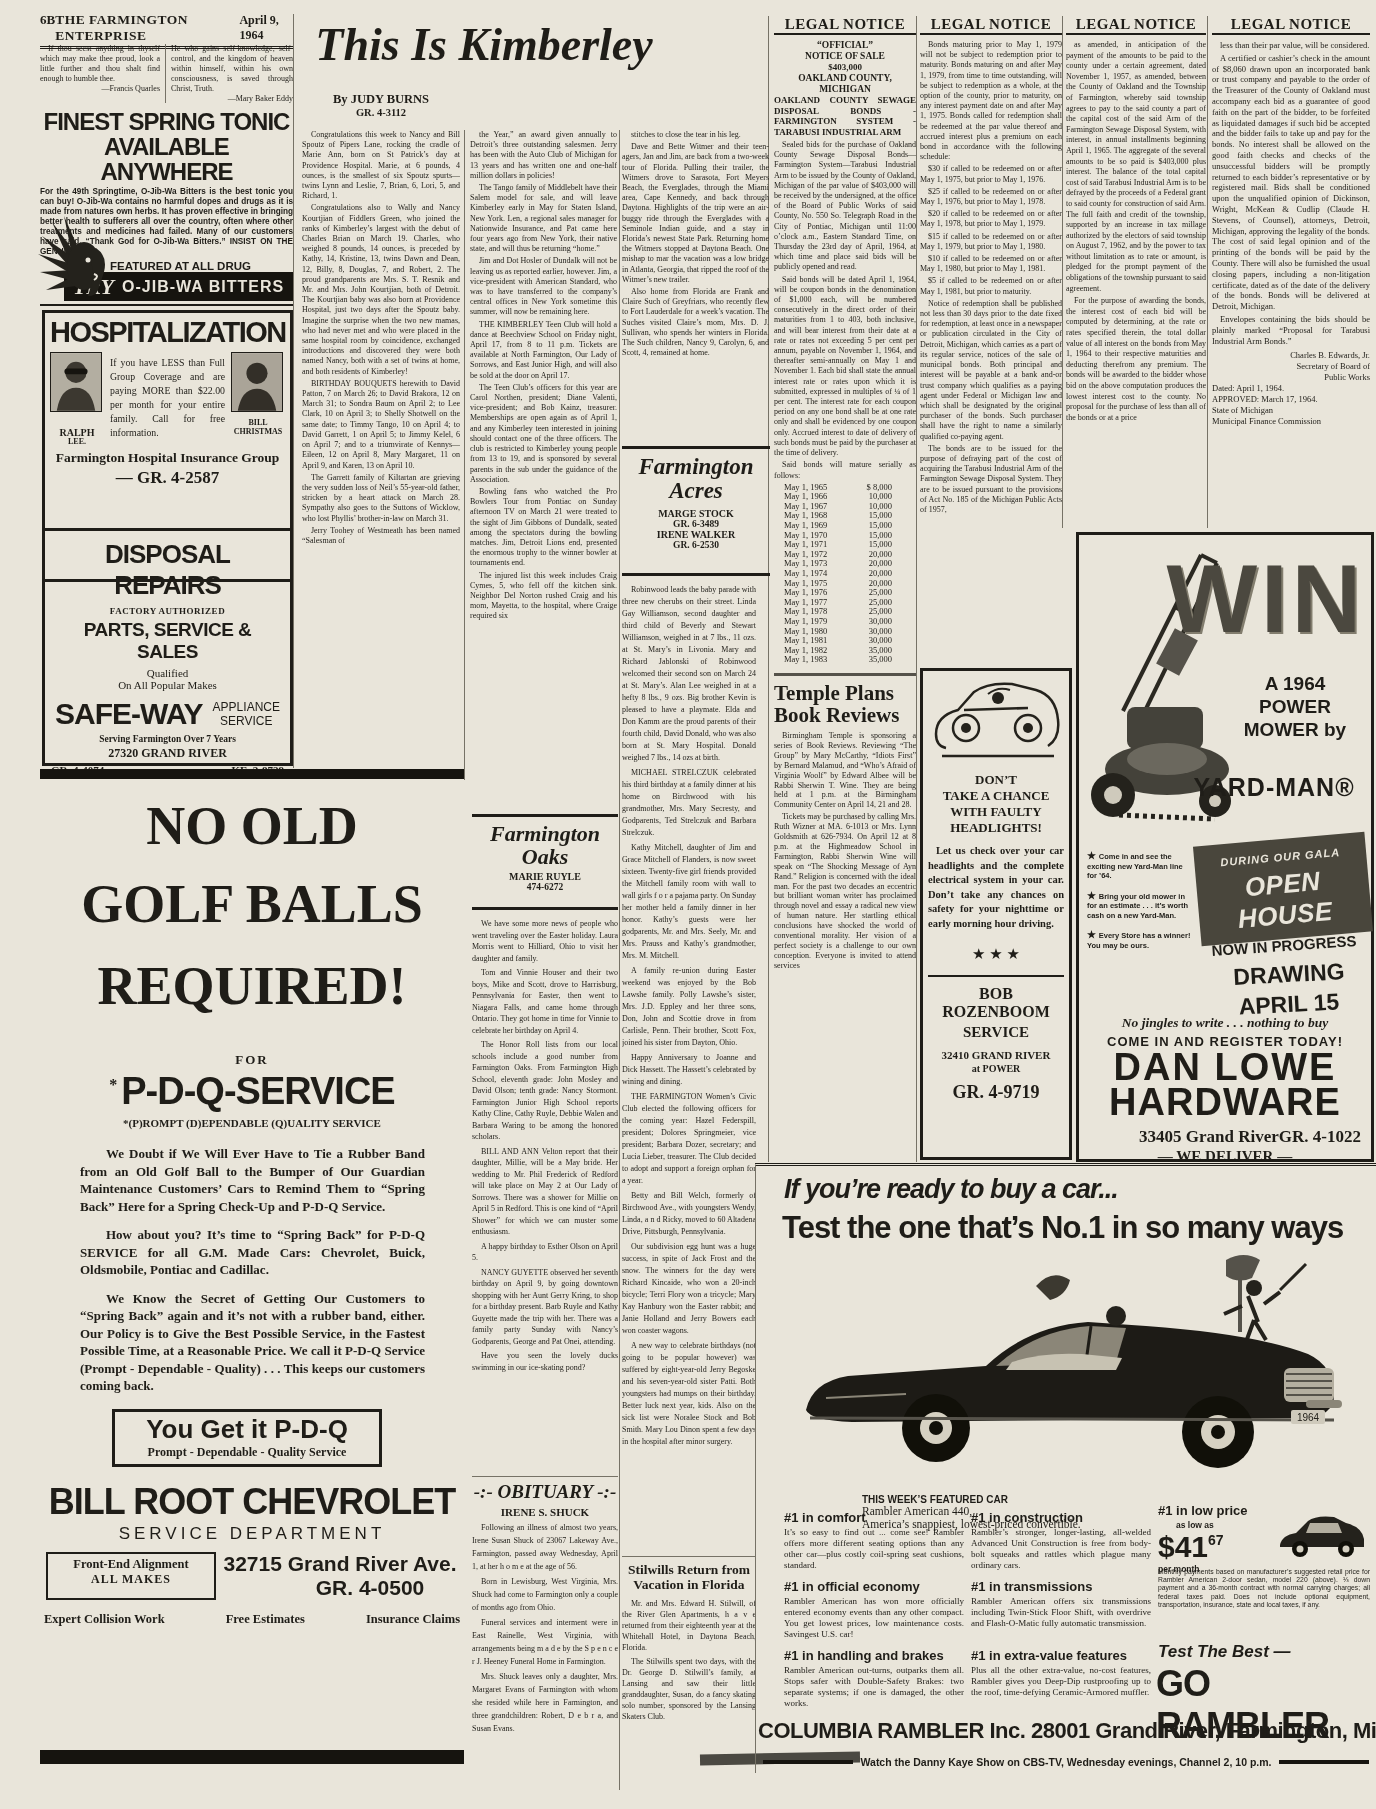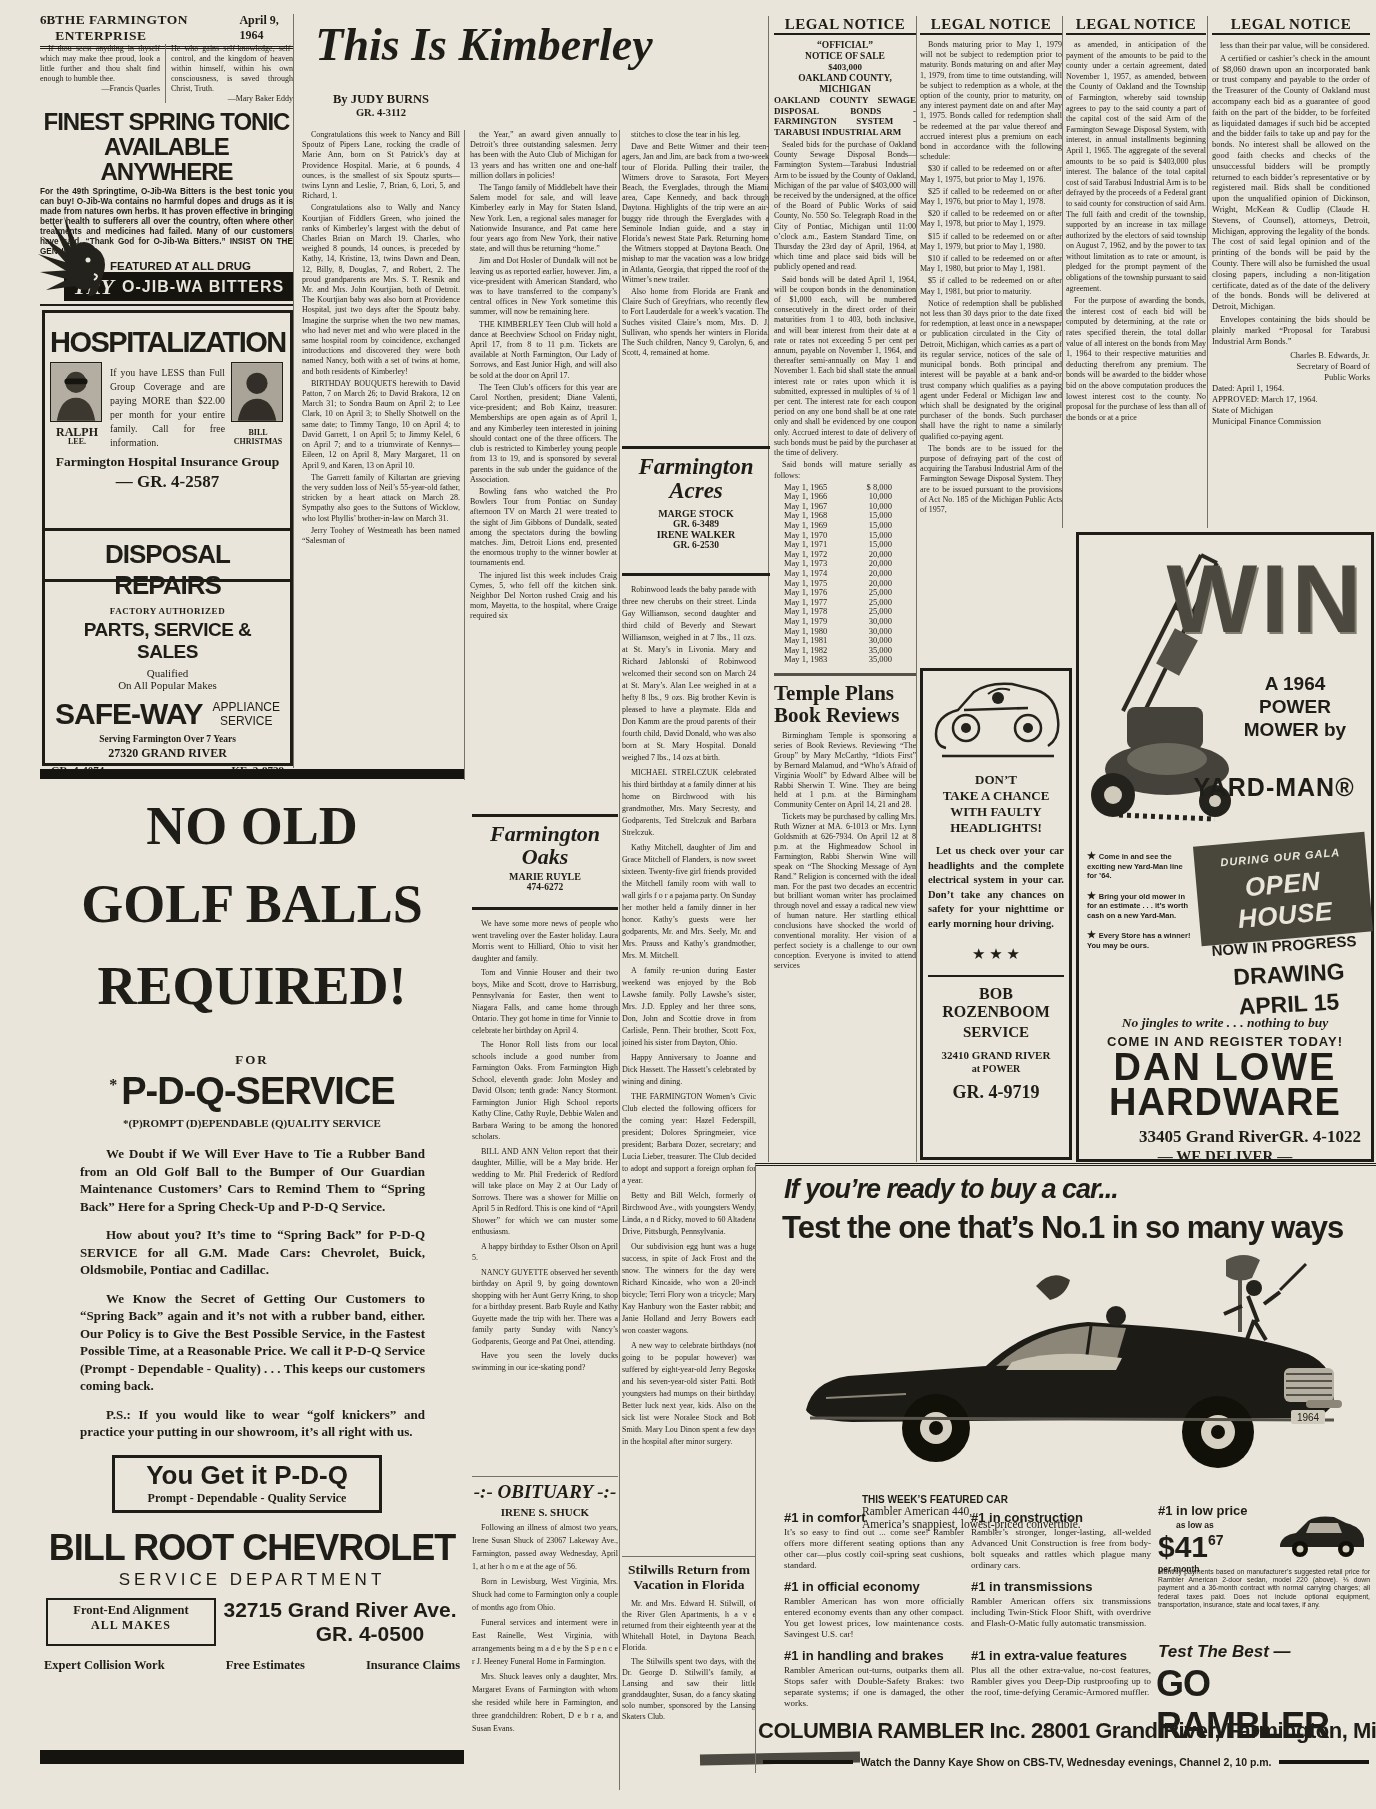--- a/index.html
+++ b/index.html
@@ -84,31 +84,31 @@
         <path d="M8 80 L36 66 L38 76 Z"></path>
           <path d="M26 6 L42 42 L34 45 Z"></path>
         <ellipse cx="46" cy="56" rx="17" ry="24"></ellipse>
         <path d="M58 38 q12 8 8 24 l-6 18 q-2 6-10 6 l4-14 q2-18-4-30 Z"></path>
       </g>
       <circle cx="50" cy="50" r="2.5" fill="#e9e5da"></circle>
       <path d="M56 64 q6 2 0 6" stroke="#e9e5da" stroke-width="2" fill="none"></path>
     </svg>
   </div>
 
-  <div class="s adbox" style="left:42px;top:310px;width:251px;height:272px;padding:13px 5px">
+  <div class="s adbox" style="left:42px;top:310px;width:251px;height:272px;padding:3px 5px">
     <div class="sans b ctr" style="font-size:29px;letter-spacing:-1.5px">HOSPITALIZATION</div>
     <div style="display:flex;margin-top:3px">
       <div style="width:54px">
         <svg width="52" height="60" viewBox="0 0 52 60" style="border:1px solid #1f1d18">
           <rect width="52" height="60" fill="#b3aea1"></rect>
             <circle cx="26" cy="20" r="11" fill="#3c3830"></circle>
           <path d="M6 60 Q10 36 26 36 Q42 36 46 60 Z" fill="#3c3830"></path>
           <rect x="14" y="16" width="24" height="6" rx="3" fill="#16140f"></rect>
         </svg>
-        <div class="b ctr" style="font-size:12px;line-height:9px;margin-top:2px">RALPH</div>
+        <div class="b ctr" style="font-size:10px;line-height:9px;margin-top:12px">RALPH</div>
         <div class="b ctr" style="font-size:8px;line-height:9px">LEE.</div>
       </div>
       <div style="flex:1;padding:4px 6px 0 6px;font-size:9.8px;line-height:14px;text-align:justify">If you have LESS than Full Group Coverage and are paying MORE than $22.00 per month for your entire family. Call for free information.</div>
       <div style="width:54px">
         <svg width="52" height="60" viewBox="0 0 52 60" style="border:1px solid #1f1d18">
           <rect width="52" height="60" fill="#aaa498"></rect>
             <circle cx="26" cy="21" r="11" fill="#332f28"></circle>
           <path d="M6 60 Q10 37 26 37 Q42 37 46 60 Z" fill="#332f28"></path>
         </svg>
         <div class="b ctr" style="font-size:8px;line-height:9px;margin-top:2px">BILL</div>
@@ -149,21 +149,20 @@
     <div class="b ctr" style="font-size:13px;letter-spacing:2px;margin-top:38px">FOR</div>
     <div class="ctr" style="margin-top:2px">
       <span class="b" style="font-size:16px;vertical-align:14px">*</span>
       <span class="sans b" style="font-size:38px;letter-spacing:-1px">P-D-Q-SERVICE</span>
     </div>
     <div class="b ctr" style="font-size:11px;margin-top:4px">*(P)ROMPT    (D)EPENDABLE    (Q)UALITY SERVICE</div>
     <div style="width:345px;margin:16px 0 0 40px">
         <p class="gp">We Doubt if We Will Ever Have to Tie a Rubber Band from an Old Golf Ball to the Bumper of Our Guardian Maintenance Customers’ Cars to Remind Them to “Spring Back” Here for a Spring Check-Up and P-D-Q Service.</p>
         <p class="gp">How about you?  It’s time to “Spring Back” for P-D-Q SERVICE for all G.M. Made Cars: Chevrolet, Buick, Oldsmobile, Pontiac and Cadillac.</p>
         <p class="gp">We Know the Secret of Getting Our Customers to “Spring Back” again and it’s not with a rubber band, either.  Our Policy is to Give the Best Possible Service, in the Fastest Possible Time, at a Reasonable Price.  We call it P-D-Q Service  (Prompt - Dependable - Quality) . . . This keeps our customers coming back.</p>
-        <p class="gp">P.S.:  If you would like to wear “golf knickers” and practice your putting in our showroom, it’s all right with us.</p>
       </div>
     <div class="ctr" style="width:270px;margin:14px 0 0 72px;border:3px solid #1f1d18;padding:2px 0 4px">
       <div class="sans b" style="font-size:26px">You Get it P-D-Q</div>
       <div class="b" style="font-size:12px">Prompt  -  Dependable  -  Quality Service</div>
     </div>
     <div class="sans b ctr" style="font-size:36px;letter-spacing:-1px;margin-top:14px">BILL ROOT CHEVROLET</div>
     <div class="sans ctr" style="font-size:17px;letter-spacing:4px;margin-top:1px">SERVICE DEPARTMENT</div>
     <div style="display:flex;margin-top:8px">
       <div class="ctr" style="width:170px;margin-left:6px;border:2px solid #1f1d18;padding:3px 0 5px">
         <div class="b" style="font-size:12.5px">Front-End Alignment</div>

